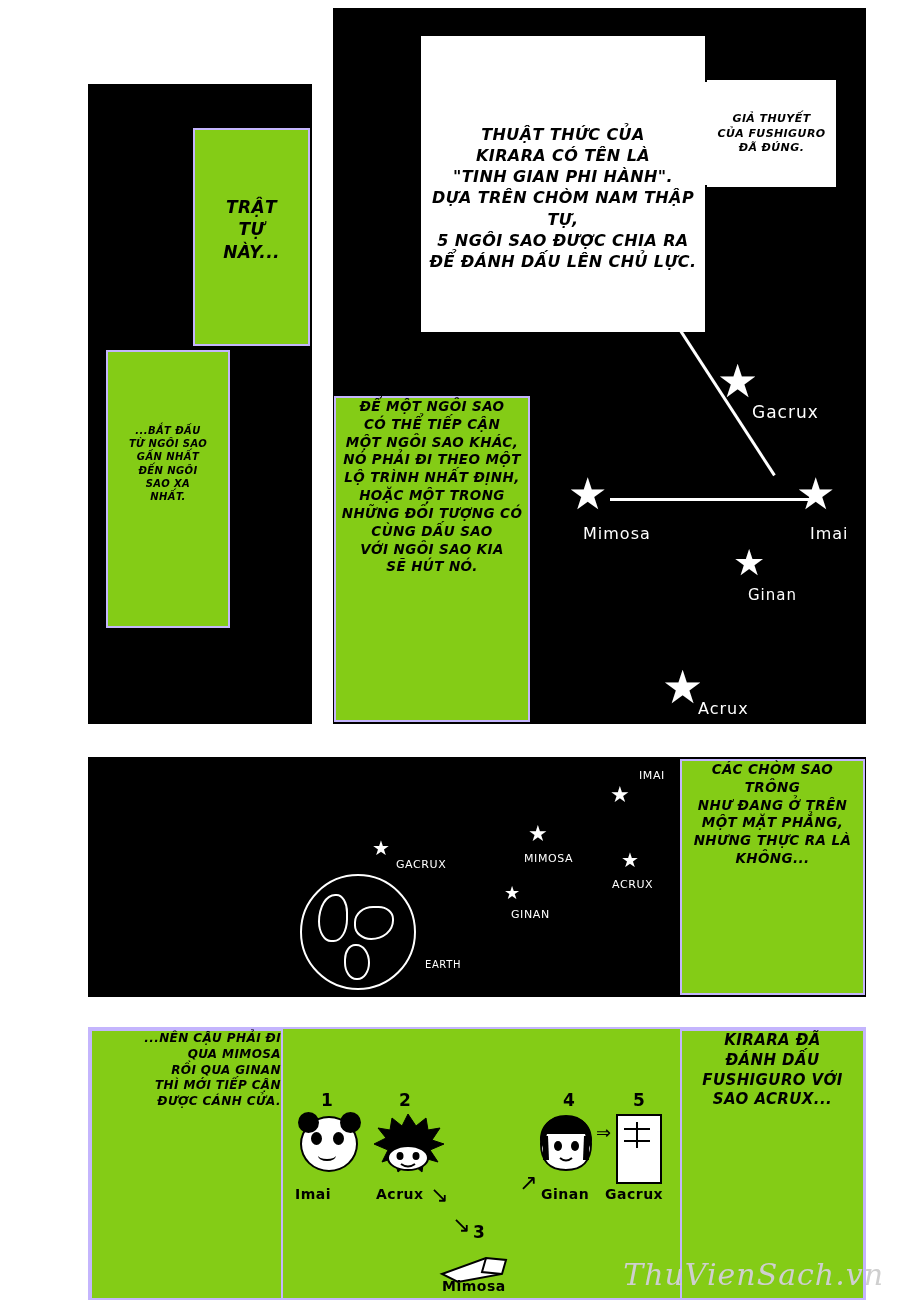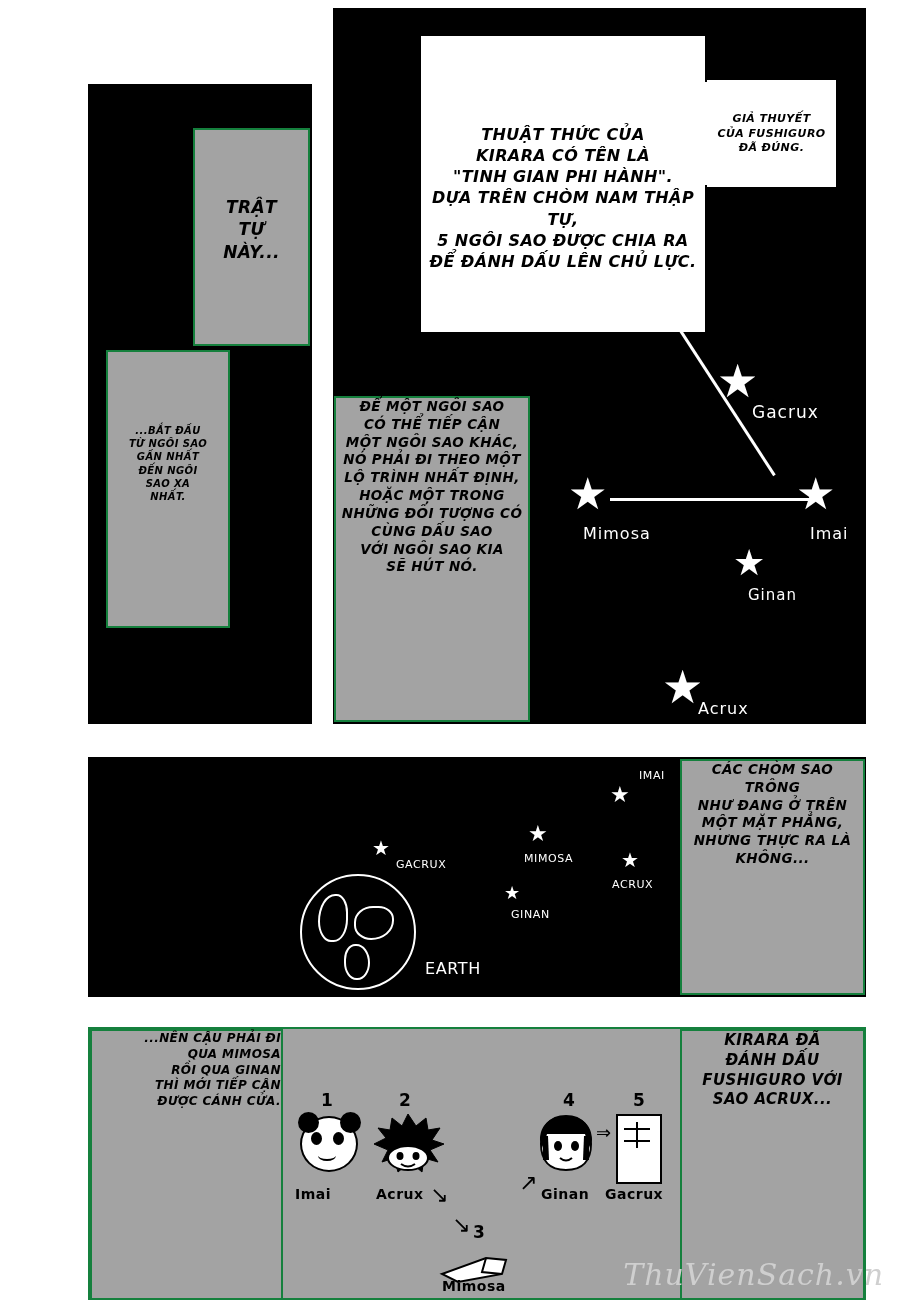--- a/index.html
+++ b/index.html
@@ -23,22 +23,22 @@
   }
   
   .panel-black {
     position: absolute;
     background: #000000;
     border: 2px solid #000000;
     box-sizing: border-box;
   }
   .panel-white {
     position: absolute;
-    background: #a3a3a3;
-    border: 2px solid #15803d;
+    background: #84cc16;
+    border: 2px solid #c4b5fd;
     box-sizing: border-box;
   }
   .txt {
     font-family: "DejaVu Sans", sans-serif;
     font-weight: bold;
     color: #000000;
     line-height: 1.32;
     letter-spacing: 0.4px;
     text-align: center;
     white-space: pre-line;
@@ -195,21 +195,21 @@
 NHƯ ĐANG Ở TRÊN
 MỘT MẶT PHẲNG,
 NHƯNG THỰC RA LÀ
 KHÔNG...</div>
   </div>
 
   <div class="earth" style="left:300px; top:874px; width:112px; height:112px;"></div>
   <div style="position:absolute; left:318px; top:894px; width:26px; height:44px; border:2px solid #fff; border-radius:60% 40% 50% 45%; background:#000;"></div>
   <div style="position:absolute; left:354px; top:906px; width:36px; height:30px; border:2px solid #fff; border-radius:50% 40% 60% 45%; background:#000;"></div>
   <div style="position:absolute; left:344px; top:944px; width:22px; height:32px; border:2px solid #fff; border-radius:45% 55% 50% 50%; background:#000;"></div>
-  <div class="lbl-sm" style="left:425px; top:959px; font-size:16px;">EARTH</div>
+  <div class="lbl-sm" style="left:425px; top:959px; font-size:10px;">EARTH</div>
 
   <div class="star-sm" style="left:610px; top:784px; font-size:22px;">★</div>
   <div class="lbl-sm" style="left:639px; top:769px;">IMAI</div>
 
   <div class="star-sm" style="left:372px; top:838px; font-size:20px;">★</div>
   <div class="lbl-sm" style="left:396px; top:858px;">GACRUX</div>
 
   <div class="star-sm" style="left:528px; top:823px; font-size:22px;">★</div>
   <div class="lbl-sm" style="left:524px; top:852px;">MIMOSA</div>
 

